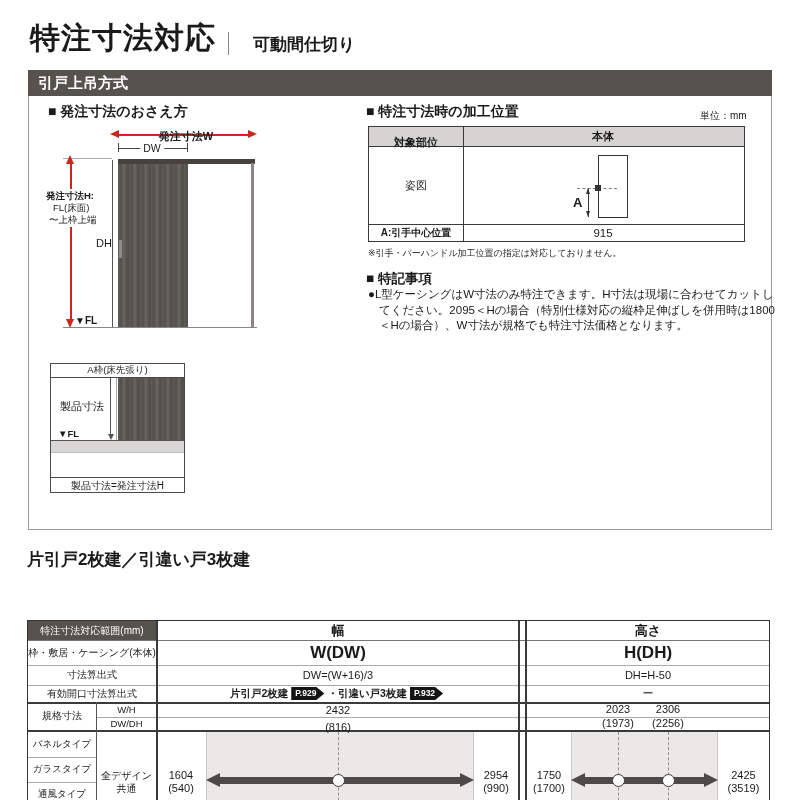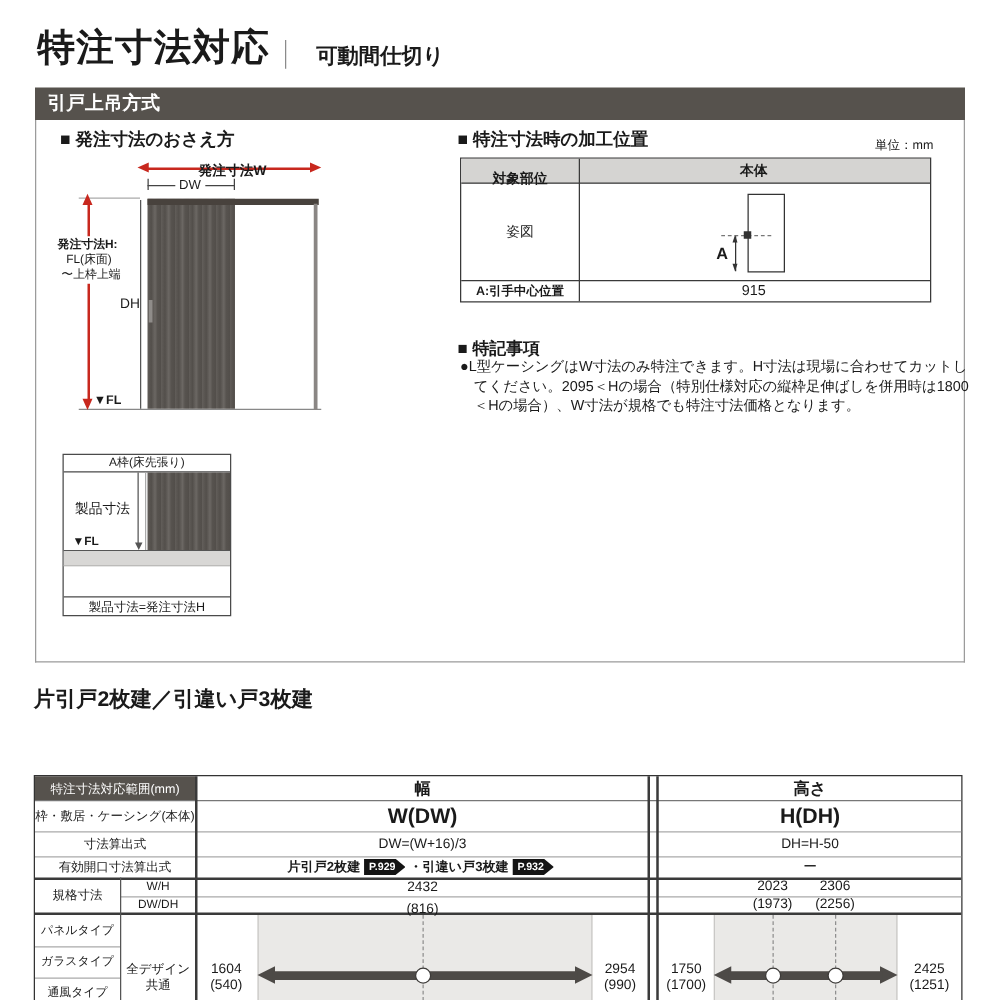--- a/index.html
+++ b/index.html
@@ -100,20 +100,21 @@
     <div class="abs" style="left:219px;top:62px;width:1px;height:28px;background:#333;"></div>
     <div class="tri" style="left:217px;top:61px;border-bottom:6px solid #333;border-left:2.5px solid transparent;border-right:2.5px solid transparent;"></div>
     <div class="tri" style="left:217px;top:84px;border-top:6px solid #333;border-left:2.5px solid transparent;border-right:2.5px solid transparent;"></div>
     <div class="abs b" style="left:204px;top:68px;font-size:13px;">A</div>
 
     <div class="abs" style="left:0;top:97px;width:100%;height:16px;border-top:1px solid #3a3a3a;box-sizing:border-box;">
       <div class="abs c b" style="left:0;top:0;width:94px;height:15px;font-size:10px;">A:引手中心位置</div>
       <div class="abs c" style="left:94px;top:0;width:280px;height:15px;font-size:11.5px;">915</div>
     </div>
   </div>
+  <div class="abs" style="left:368px;top:247px;font-size:9px;color:#222;">※引手・バーハンドル加工位置の指定は対応しておりません。</div>
 
   <div class="abs b" style="left:366px;top:270px;font-size:13.5px;">■ 特記事項</div>
   <div class="abs" style="left:368px;top:287px;width:400px;font-size:11.5px;line-height:15.5px;padding-left:11px;text-indent:-11px;">●L型ケーシングはW寸法のみ特注できます。H寸法は現場に合わせてカットしてください。2095＜Hの場合（特別仕様対応の縦枠足伸ばしを併用時は1800＜Hの場合）、W寸法が規格でも特注寸法価格となります。</div>
 
   <div class="abs b" style="left:27px;top:548px;font-size:17px;">片引戸2枚建／引違い戸3枚建</div>
 
   <div class="abs" style="left:27px;top:573px;width:741px;height:210px;border:1.5px solid #333;background:#fff;box-sizing:content-box;margin-top:47px;">
 
     <div class="abs c" style="left:0;top:0;width:128px;height:19px;background:#56524d;color:#fff;font-size:10px;">特注寸法対応範囲(mm)</div>
     <div class="abs" style="left:178px;top:111px;width:268px;height:99px;background:#eae9e7;border-left:1px solid #c9c8c6;border-right:1px solid #c9c8c6;box-sizing:border-box;"></div>
@@ -178,21 +179,21 @@
       <span>2954</span>
       <span>(990)</span>
     </div>
 
     <div class="abs col" style="left:499px;top:111px;width:44px;height:99px;font-size:11px;line-height:13px;">
       <span>1750</span>
       <span>(1700)</span>
     </div>
     <div class="abs col" style="left:690px;top:111px;width:51px;height:99px;font-size:11px;line-height:13px;">
       <span>2425</span>
-      <span>(1251)</span>
+      <span>(3519)</span>
     </div>
 
     <div class="dash-v" style="left:310px;top:111px;height:99px;"></div>
     <div class="dash-v" style="left:590px;top:111px;height:99px;"></div>
     <div class="dash-v" style="left:640px;top:111px;height:99px;"></div>
 
     <div class="bar" style="left:190px;top:155.5px;width:244px;"></div>
     <div class="tri" style="left:178px;top:152px;border-right:14px solid #4d4a47;border-top:7px solid transparent;border-bottom:7px solid transparent;"></div>
     <div class="tri" style="left:432px;top:152px;border-left:14px solid #4d4a47;border-top:7px solid transparent;border-bottom:7px solid transparent;"></div>
     <div class="circ" style="left:303.5px;top:152.5px;"></div>

